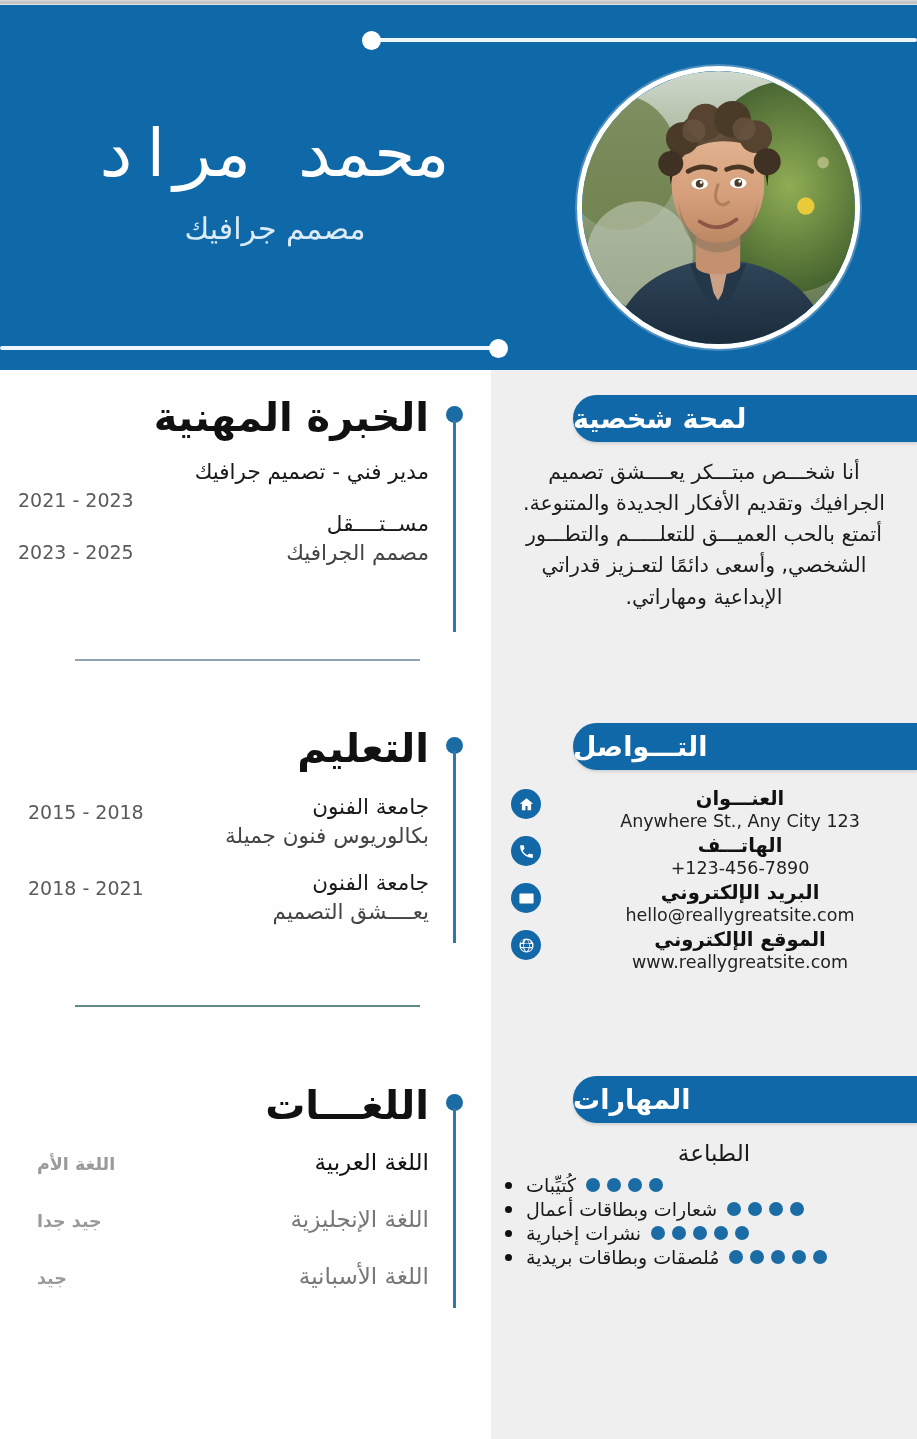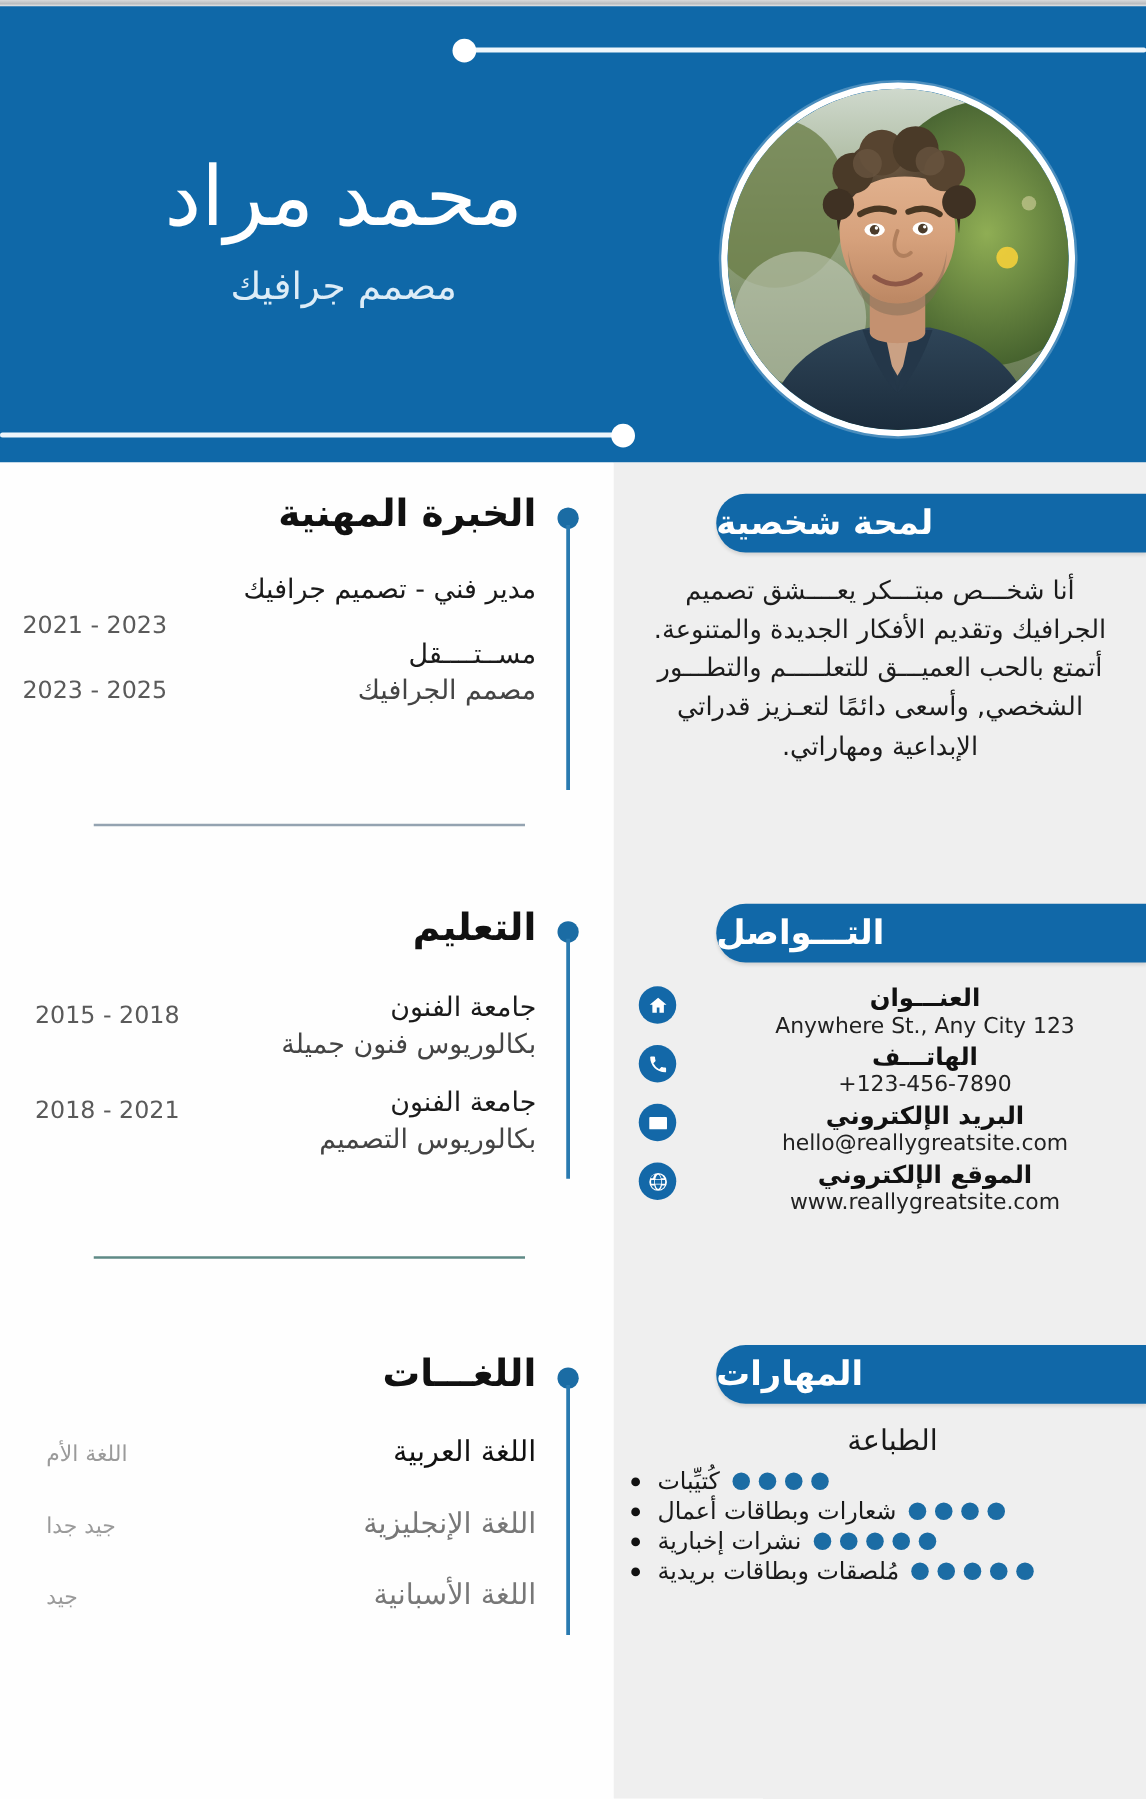--- a/index.html
+++ b/index.html
@@ -25,21 +25,21 @@
   .hdr-dot-top{ position:absolute; top:27px; left:362px; width:19px; height:19px;
                 border-radius:50%; background:#ffffff; }
 
   .hdr-line-bot{ position:absolute; top:342px; left:0; width:498px; height:4px;
                  background:#eef6fb; border-radius:2px; }
   .hdr-dot-bot{ position:absolute; top:335px; left:489px; width:19px; height:19px;
                 border-radius:50%; background:#ffffff; }
 
   .name-block{ position:absolute; right:auto; left:60px; top:120px; width:430px; text-align:center; }
   .name{ font-size:66px; line-height:1.05; font-weight:300; color:#ffffff;
-         letter-spacing:2px; font-family:Liberation Serif, serif; }
+         letter-spacing:2px; font-family:Liberation Mono, monospace; }
   .job-title{ margin-top:18px; font-size:30px; font-weight:300; color:#dcecf7;
               letter-spacing:4px; }
 
   
   .photo-ring{ position:absolute; left:577px; top:62px; width:283px; height:283px;
                border-radius:50%; background:#0f68a8; border:5px solid #ffffff;
                overflow:hidden; box-shadow:0 0 0 2px rgba(255,255,255,.25); }
   .photo-ring .pic{ position:absolute; inset:0; border-radius:50%; overflow:hidden; }
   .photo-ring svg{ display:block; width:100%; height:100%; }
 
@@ -72,38 +72,38 @@
   .skills-wrap{ position:absolute; left:14px; right:20px; top:770px; }
   .skill-head{ text-align:center; font-size:23px; color:#1a1a1a; margin-bottom:8px; padding-left:26px;}
   .skill-row{ display:flex; align-items:center; justify-content:flex-end; gap:10px; margin-bottom:2px; }
   .skill-name{ font-size:19px; color:#1a1a1a; white-space:nowrap; }
   .bullet{ width:7px; height:7px; border-radius:50%; background:#111; flex:0 0 7px; margin-right:4px;}
   .dots{ display:flex; gap:7px; margin-right:auto; padding-right:10px; }
   .dot{ width:14px; height:14px; border-radius:50%; background:#1b6ca4; }
 
   
   .sec{ position:absolute; left:0; width:491px; }
-  .sec-title{ position:absolute; right:62px; top:0; font-size:30px; font-weight:bold;
+  .sec-title{ position:absolute; right:62px; top:0; font-size:40px; font-weight:bold;
               color:#111; letter-spacing:.5px; white-space:nowrap; }
   .tl-dot{ position:absolute; right:28px; top:12px; width:17px; height:17px;
            border-radius:50%; background:#1b6ca4; }
   .tl-line{ position:absolute; right:35.5px; top:26px; width:3px; background:#2a7ab0; }
 
   .entry{ position:absolute; right:62px; }
   .entry-main{ text-align:right; }
   .e-title{ font-size:21.5px; color:#1a1a1a; line-height:1.35; }
   .e-sub{ font-size:21.5px; color:#444; line-height:1.35;text-align:right; }
   .e-date{ position:absolute; font-size:19px; color:#5a5a5a; white-space:nowrap; direction:ltr; }
 
   .divider{ position:absolute; left:75px; width:345px; height:2px; }
 
   .lang-row{ position:absolute; right:62px; width:400px;
              display:flex; align-items:baseline; justify-content:space-between; }
   .lang-name{ font-size:23px; }
-  .lang-level{ font-size:17.5px; color:#9a9a9a; }
+  .lang-level{ font-size:17.5px; color:#9a9a9a;font-weight:bold; }
 </style>
 </head>
 <body>
 
 <div class="top-strip"></div>
 
 <div class="header">
   <div class="header-inner">
     <div class="hdr-line-top"></div>
     <div class="hdr-dot-top"></div>
@@ -225,21 +225,21 @@
       <div class="entry-main">
         <div class="e-title">جامعة الفنون</div>
         <div class="e-sub">بكالوريوس فنون جميلة</div>
       </div>
     </div>
     <div class="e-date" style="right:auto; left:28px; top:76px;">2015 - 2018</div>
 
     <div class="entry" style="top:143px; width:300px;">
       <div class="entry-main">
         <div class="e-title">جامعة الفنون</div>
-        <div class="e-sub">بكالوريوس التصميم</div>
+        <div class="e-sub">يعــــشق التصميم</div>
       </div>
     </div>
     <div class="e-date" style="right:auto; left:28px; top:152px;">2018 - 2021</div>
 
     <div class="divider" style="top:280px; background:#5f8a86;"></div>
   </div>
 
   <div class="sec" style="top:712px;">
     <div class="tl-dot"></div>
     <div class="tl-line" style="height:200px;"></div>

